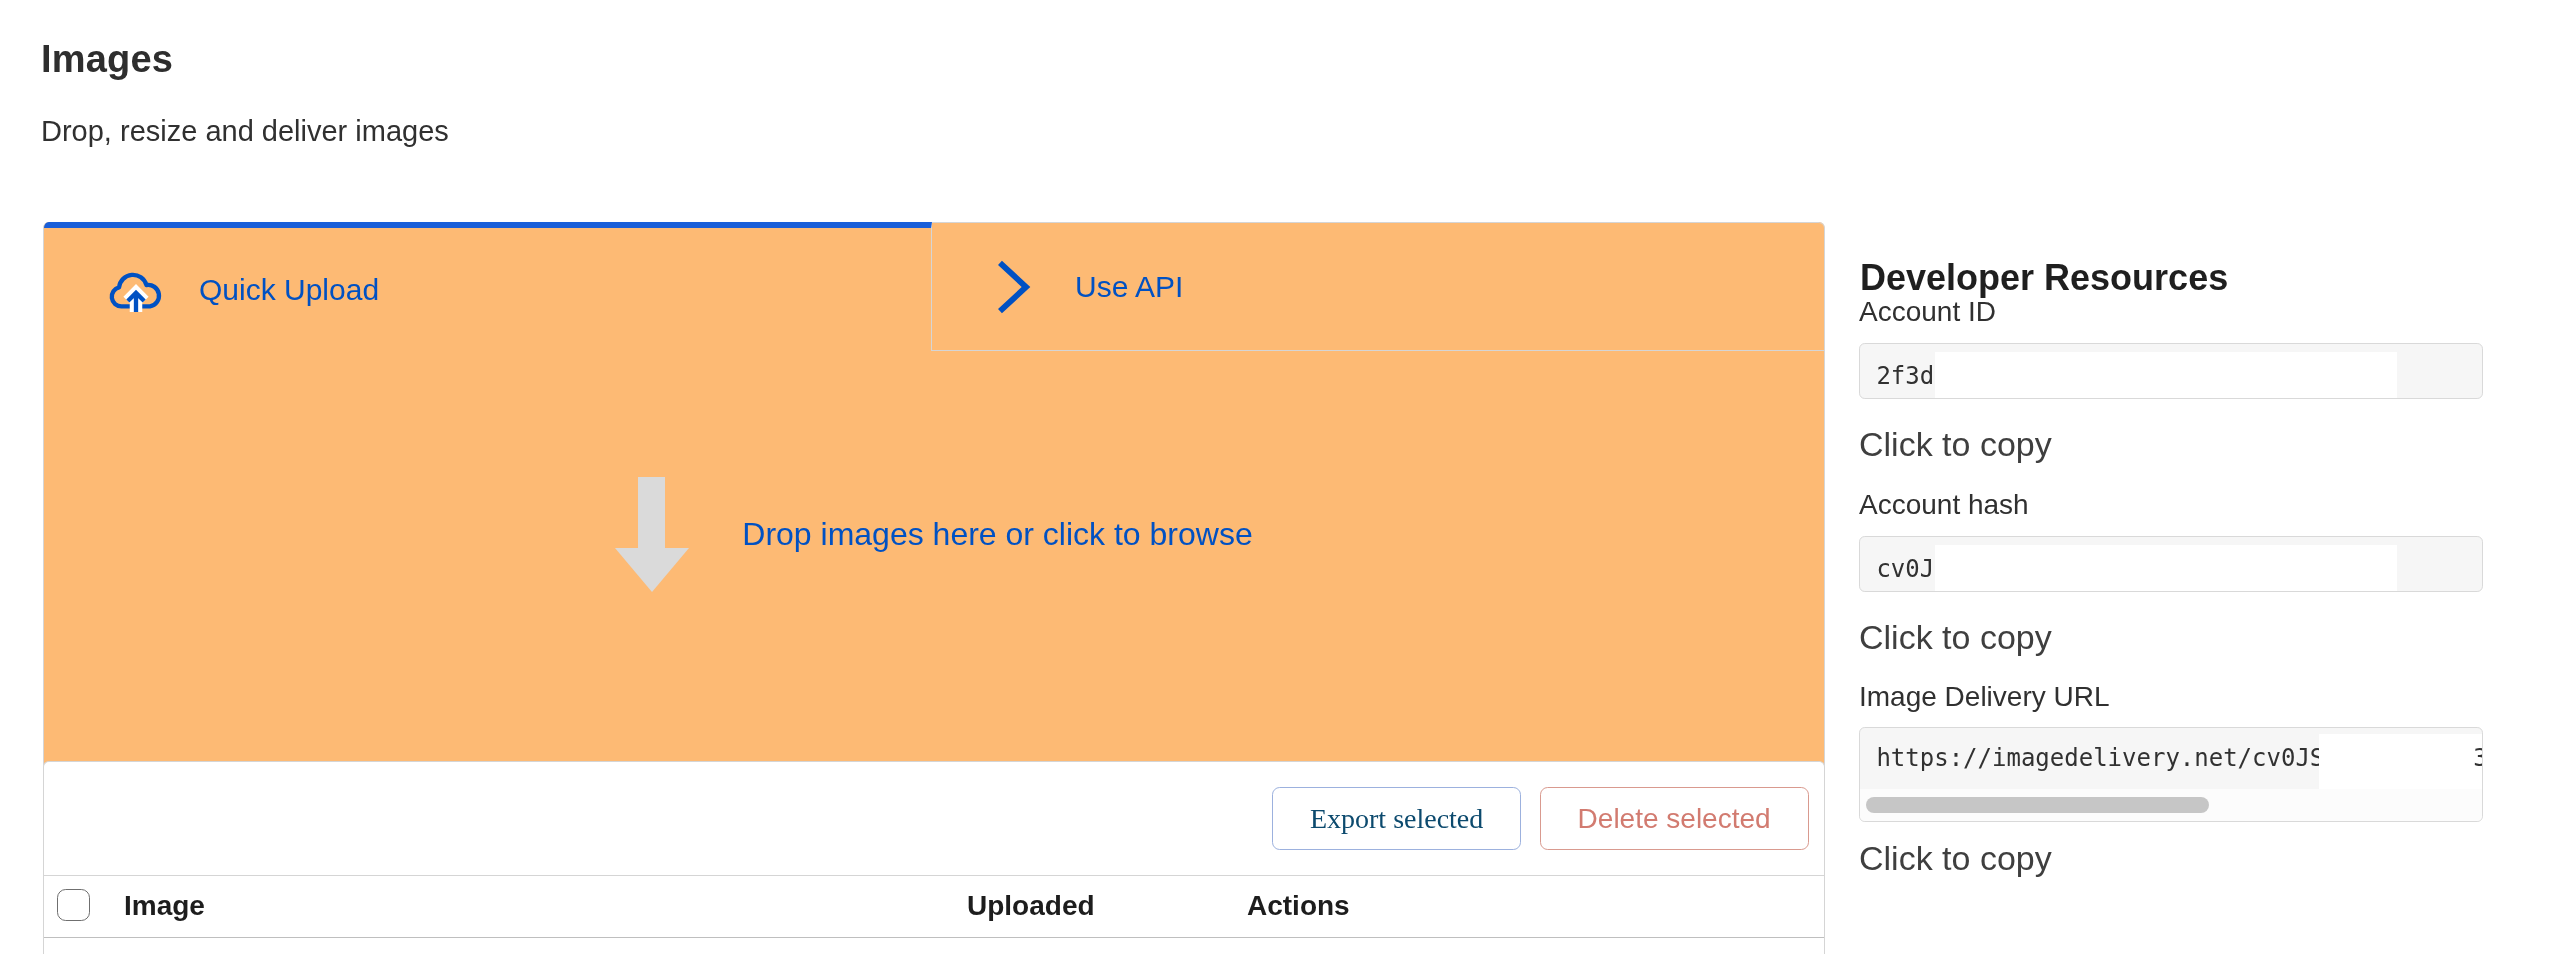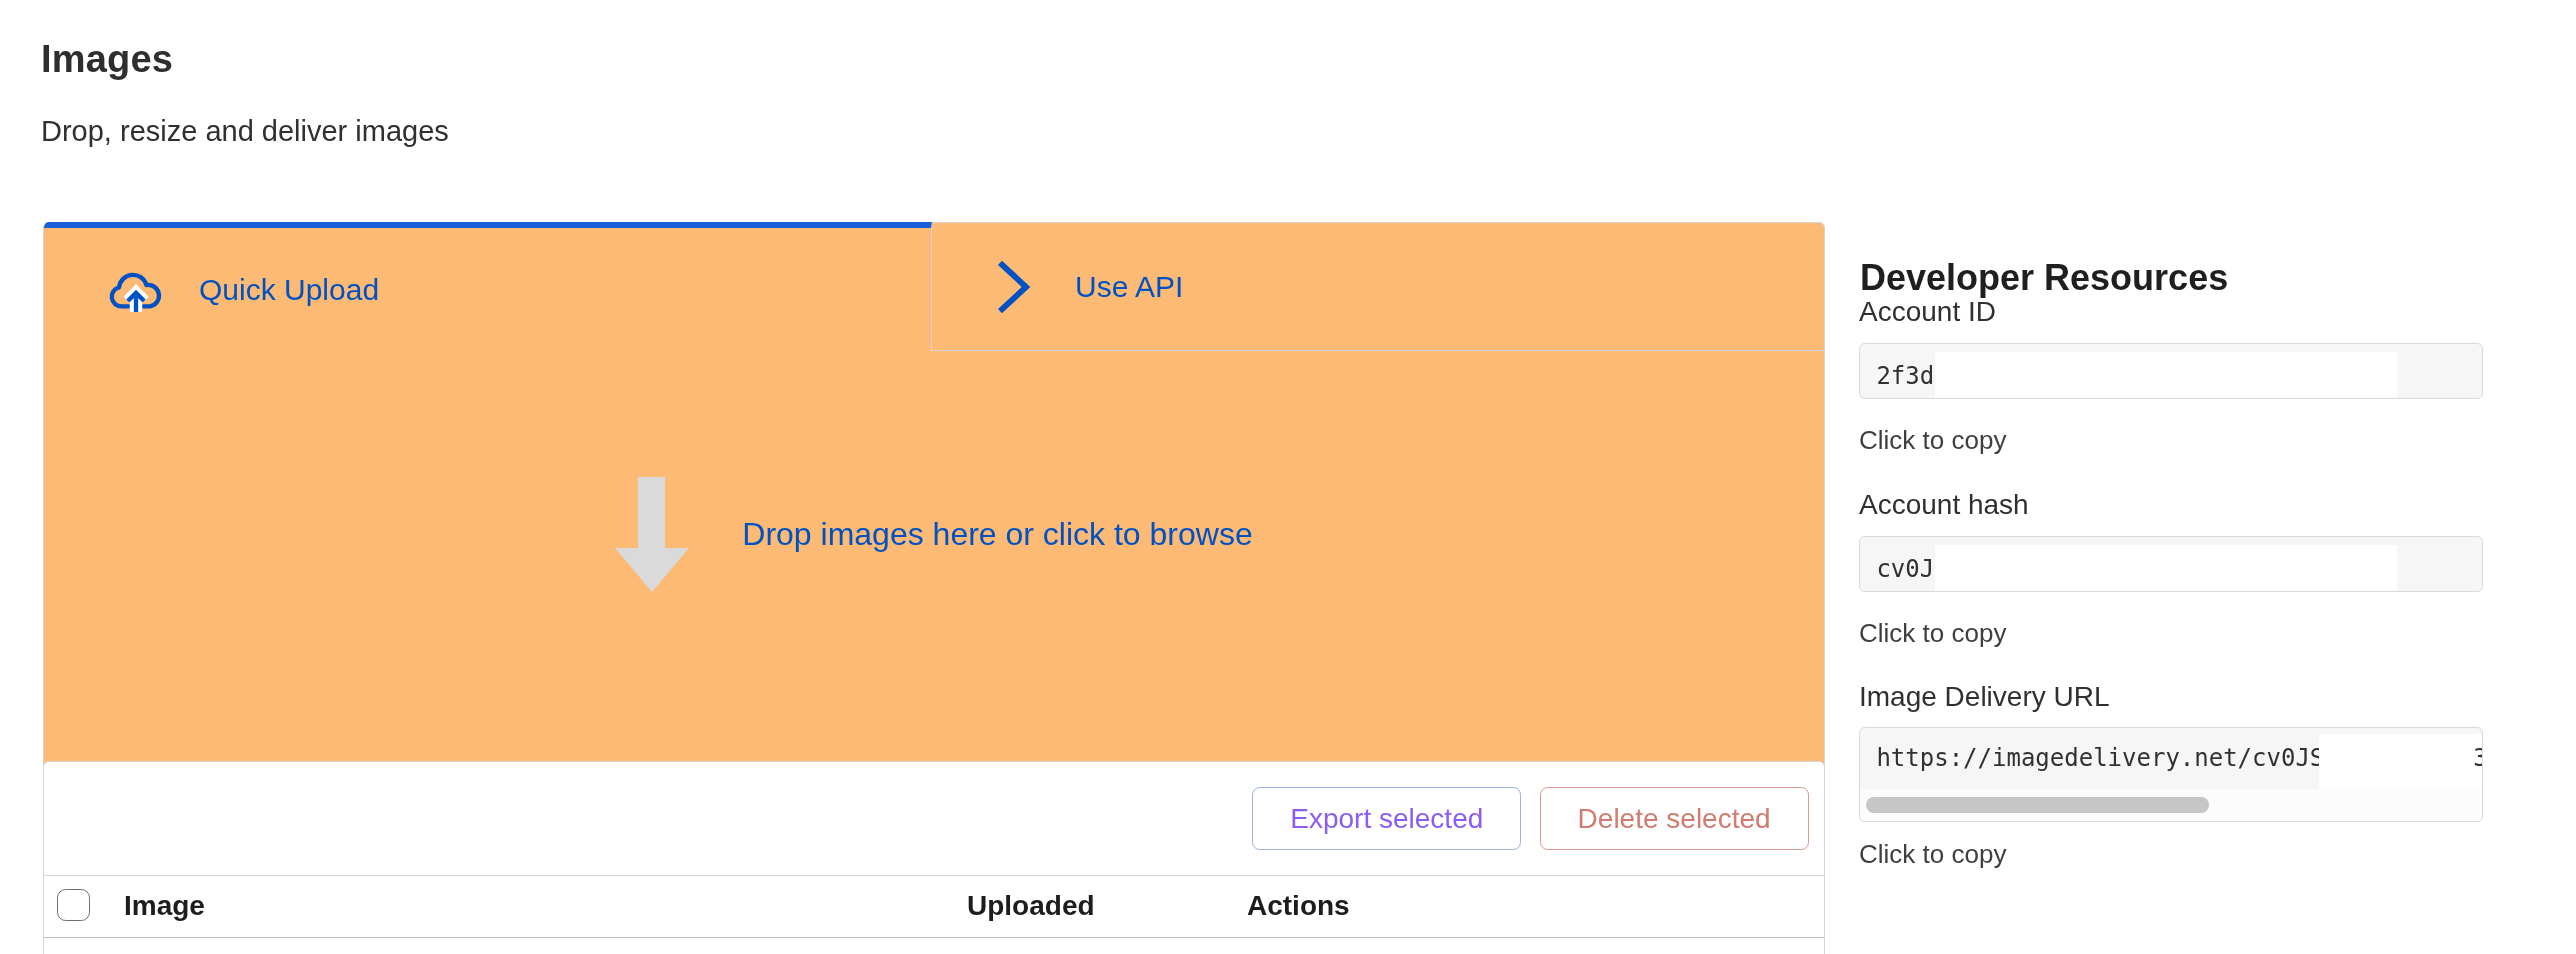--- a/index.html
+++ b/index.html
@@ -80,21 +80,21 @@
     display: flex; align-items: center; justify-content: flex-end;
     gap: 18.3px; padding-right: 15.4px;
     border-bottom: 1.9px solid #d5d5d5;
   }
   .btn {
     height: 63px; padding: 0 37px;
     font-family: "Liberation Sans", sans-serif;
     font-size: 28px; background: #ffffff;
     border-radius: 7.7px; border: 1.9px solid; cursor: default;
   }
-  .btn-export { color: #8b5cf6; border-color: #9cb1de; }
+  .btn-export { color: #0c4a6e; border-color: #9cb1de; font-family: Liberation Serif, serif; }
   .btn-delete { color: #d27b70; border-color: #d99a8f; }
   .thead-row {
     position: relative; height: 62px;
     border-bottom: 1.9px solid #bfbfbf;
   }
   .th { position: absolute; top: 14.4px; font-size: 28px; font-weight: 700; color: #1d1d1d; }
   .th-name { left: 80px; }
   .th-uploaded { left: 923px; }
   .th-actions { left: 1203px; }
   .row-checkbox {
@@ -138,21 +138,21 @@
   }
   .scroll-track {
     position: absolute; left: 0; bottom: 0;
     width: 100%; height: 32px; background: #fcfcfc;
   }
   .scroll-thumb {
     position: absolute; left: 5.8px; top: 7.7px;
     width: 343px; height: 16.4px;
     border-radius: 8.7px; background: #c6c6c6; cursor: pointer;
   }
-  .copy-hint { position: absolute; left: 0; font-size: 26px; color: #3f3f3f; }
+  .copy-hint { position: absolute; left: 0; font-size: 34px; color: #3f3f3f; }
 
   
   .lbl-1 { top: 296px; } .fld-1 { top: 343px; } .cpy-1 { top: 425px; }
   .lbl-2 { top: 489px; } .fld-2 { top: 536px; } .cpy-2 { top: 618px; }
   .lbl-3 { top: 681px; } .fld-3 { top: 727px; } .cpy-3 { top: 839px; }
 
   .icon-svg { display: block; }
 </style>
 </head>
 <body>

